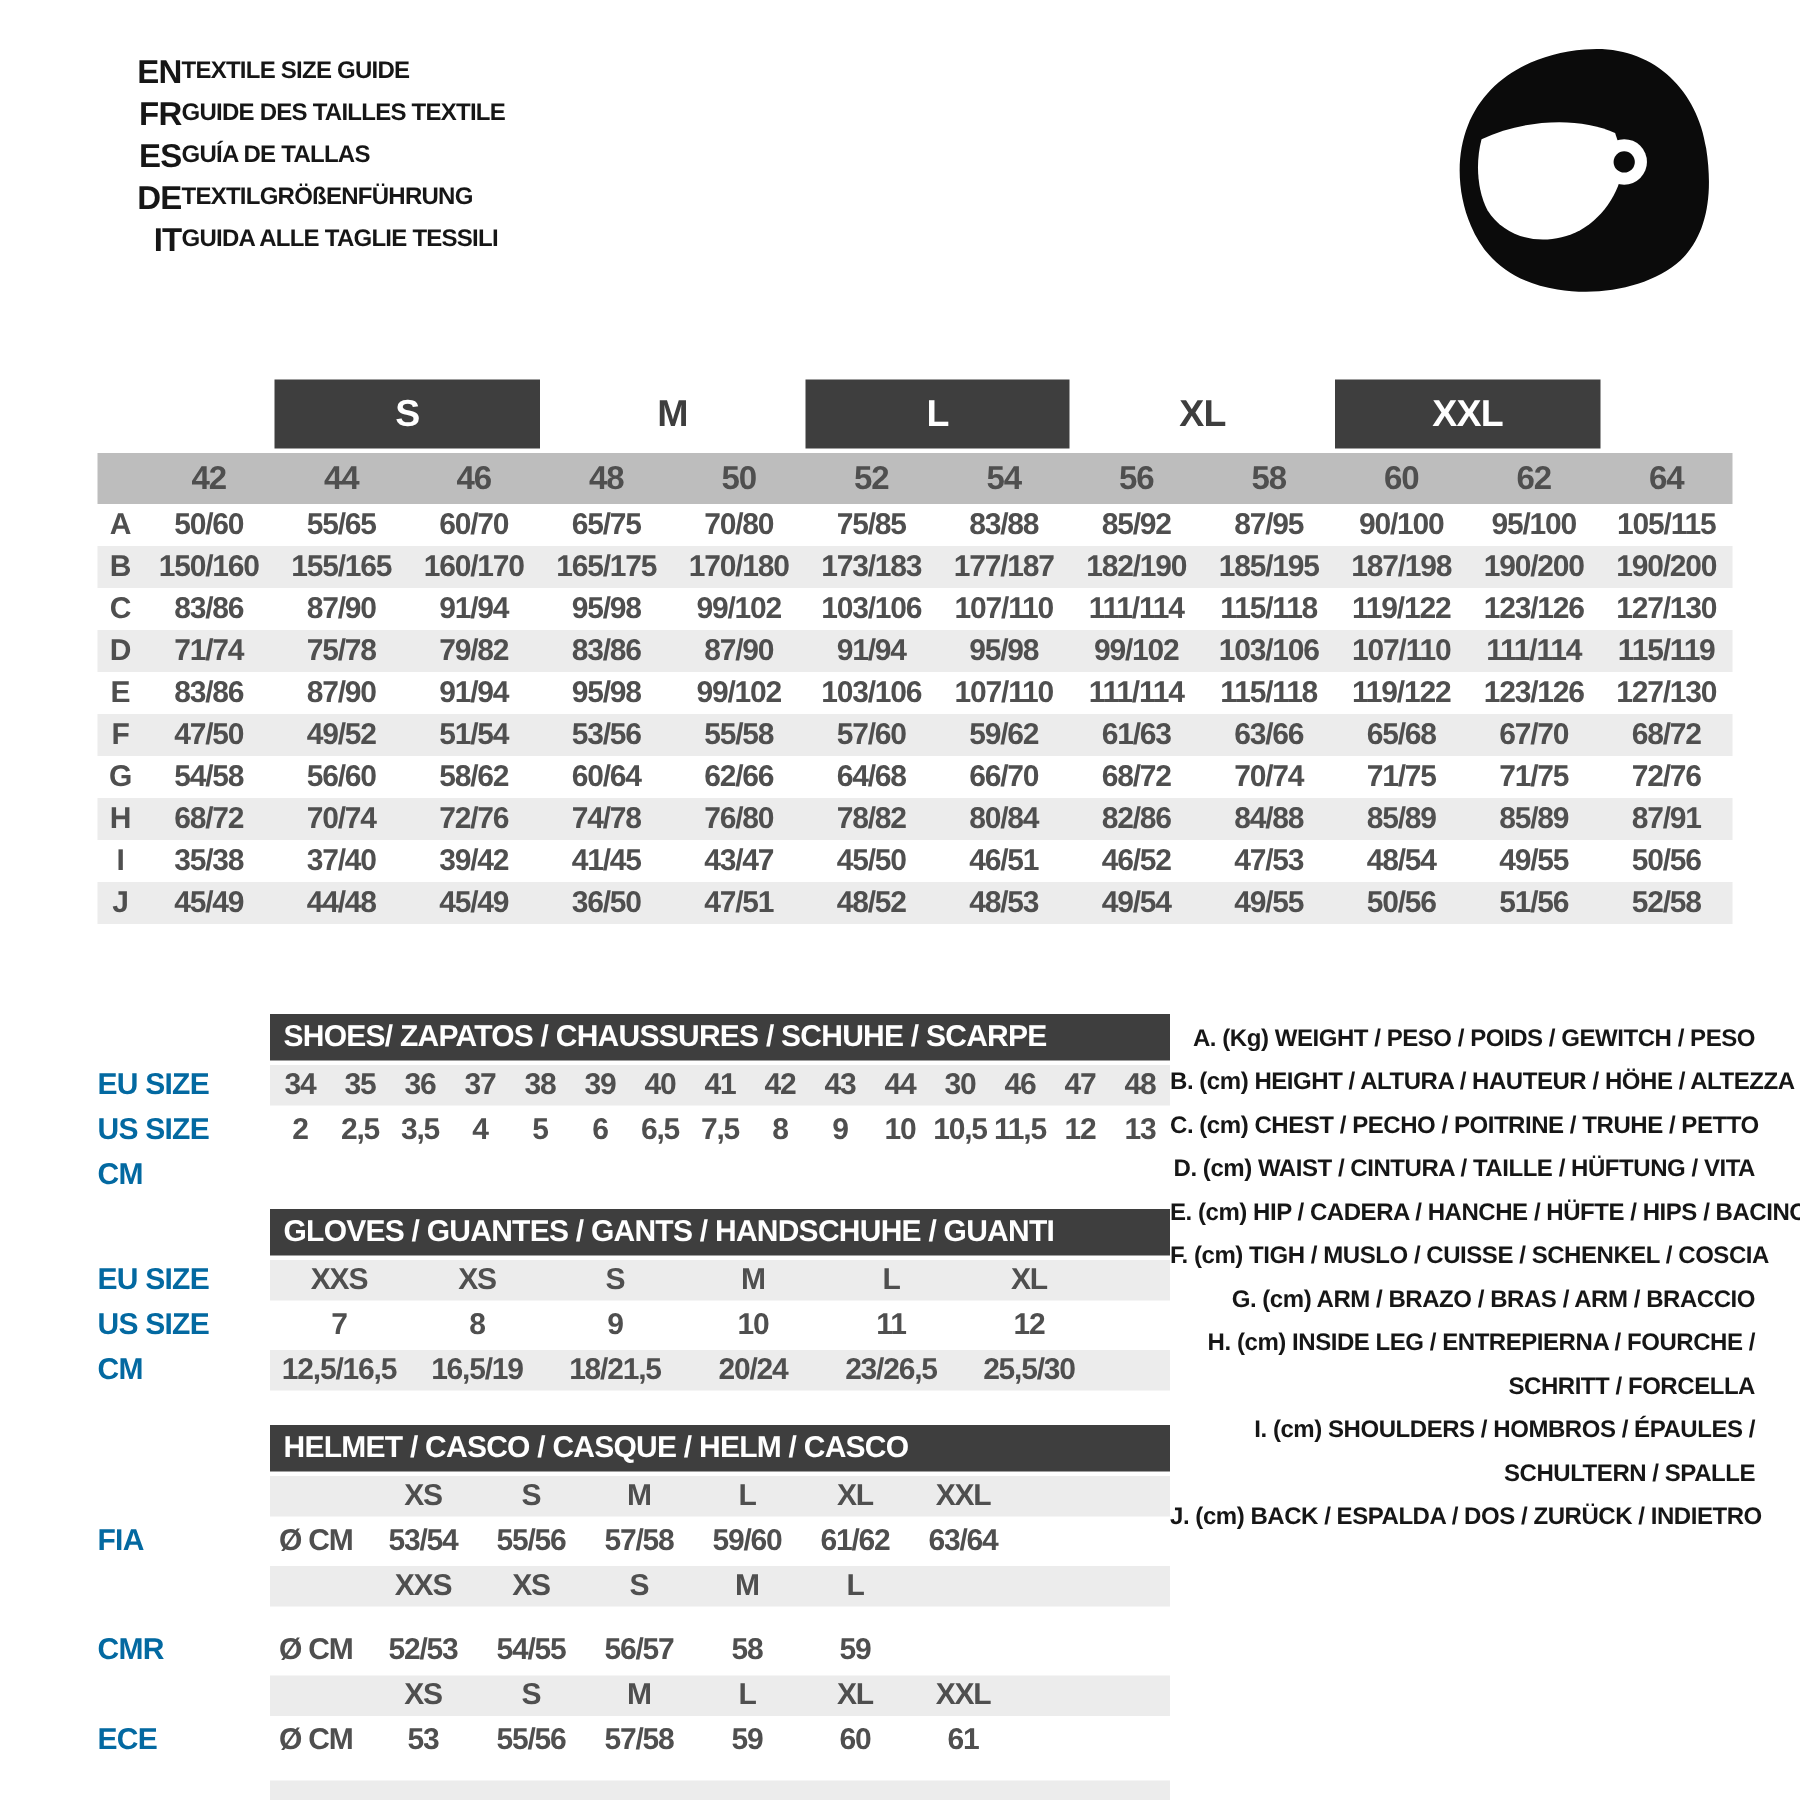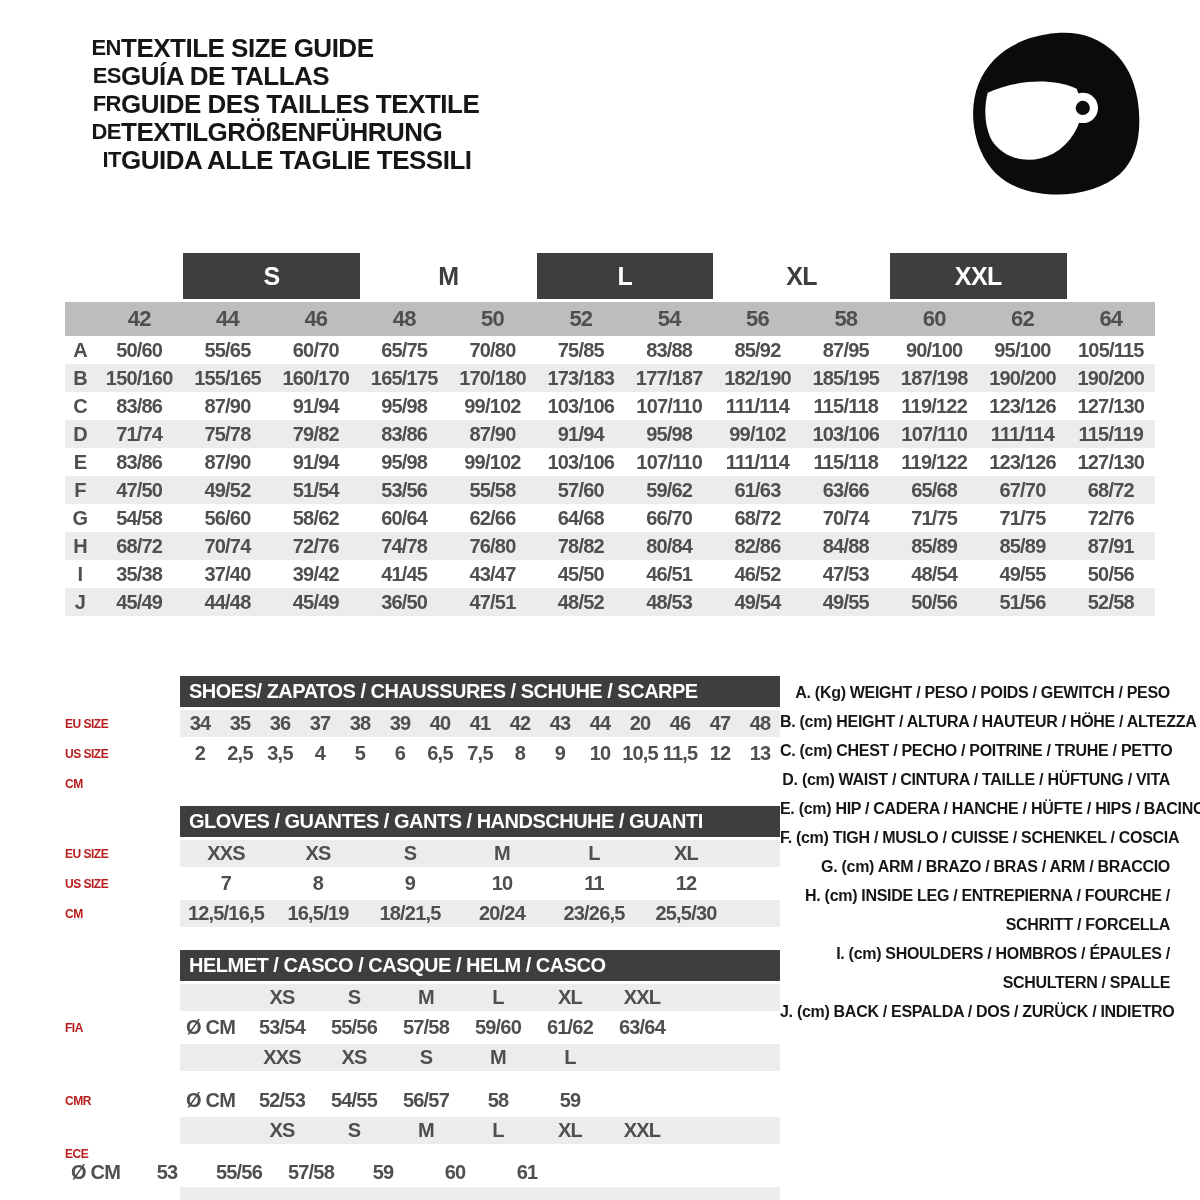--- a/index.html
+++ b/index.html
@@ -5,21 +5,21 @@
   html,body { margin:0; padding:0; background:#fff; }
   .page {
     position:relative; width:1200px; height:1200px; background:#fff;
     font-family:"Liberation Sans", sans-serif; font-weight:bold;
     color:#161616; overflow:hidden;text-align:right;
   }
   
   .langs { position:absolute; left:75px; top:34px; }
   .lang-row { display:flex; height:28px; align-items:center; }
   .lang-code { width:46px; font-size:22px; letter-spacing:-0.5px; }
-  .lang-title { font-size:26px; letter-spacing:-0.5px; white-space:nowrap; }
+  .lang-title { font-size:16px; letter-spacing:-0.5px; white-space:nowrap; }
 
   
   .helmet-wrap { position:absolute; left:963px; top:28px; width:188px; height:172px; }
   .helmet-wrap svg { width:100%; height:100%; }
 
   
   .textile { position:absolute; left:65px; top:253px; width:1090px; }
   .tt-grid { display:grid; grid-template-columns:30px repeat(12,1fr); }
   .tt-groups { height:46px; margin-bottom:3px; }
   .tg-spacer-start { grid-column:span 2; }
@@ -42,21 +42,21 @@
   
   .section { position:absolute; left:65px; width:715px; }
   .sec-title {
     margin-left:115px; width:600px; height:31px; box-sizing:border-box;
     background:var(--dark,#3e3e3e); color:#fff; display:flex; align-items:center;
     padding-left:9px; font-size:20px; letter-spacing:-0.5px; white-space:nowrap;
   }
   .sec-row { display:flex; height:27px; margin-top:3px; }
   .sec-label {
     width:115px; display:flex; align-items:center;
-    font-size:12px; color:#b91c1c; letter-spacing:-0.5px;
+    font-size:20px; color:#0369a1; letter-spacing:-0.5px;
   }
   .sec-cells { flex:1; display:grid; }
   .sec-cells.shaded { background:var(--shade,#ececec); }
   .shoes-cells  { grid-template-columns:repeat(15,1fr); }
   .gloves-cells { grid-template-columns:repeat(6,92px) 1fr; }
   .helmet-cells { grid-template-columns:66px repeat(6,72px) 1fr; }
   .unit-cell { justify-content:flex-start; padding-left:6px; }
 
   
   .legend { position:absolute; left:780px; top:678px; width:390px; }
@@ -75,26 +75,26 @@
 <body>
 
 <div class="page" style="--dark: #3e3e3e; --band: #bdbdbd; --shade: #ececec; --valtext: #4f4f4f;">
 
   <div class="langs">
       <div class="lang-row">
         <span class="lang-code">EN</span>
         <span class="lang-title">TEXTILE SIZE GUIDE</span>
       </div>
       <div class="lang-row">
+        <span class="lang-code">FR</span>
+        <span class="lang-title">GUIDE DES TAILLES TEXTILE</span>
+      </div>
+      <div class="lang-row">
         <span class="lang-code">ES</span>
         <span class="lang-title">GUÍA DE TALLAS</span>
-      </div>
-      <div class="lang-row">
-        <span class="lang-code">FR</span>
-        <span class="lang-title">GUIDE DES TAILLES TEXTILE</span>
       </div>
       <div class="lang-row">
         <span class="lang-code">DE</span>
         <span class="lang-title">TEXTILGRÖßENFÜHRUNG</span>
       </div>
       <div class="lang-row">
         <span class="lang-code">IT</span>
         <span class="lang-title">GUIDA ALLE TAGLIE TESSILI</span>
       </div>
     </div>
@@ -297,21 +297,21 @@
             <div class="cell">35</div>
             <div class="cell">36</div>
             <div class="cell">37</div>
             <div class="cell">38</div>
             <div class="cell">39</div>
             <div class="cell">40</div>
             <div class="cell">41</div>
             <div class="cell">42</div>
             <div class="cell">43</div>
             <div class="cell">44</div>
-            <div class="cell">20</div>
+            <div class="cell">30</div>
             <div class="cell">46</div>
             <div class="cell">47</div>
             <div class="cell">48</div>
           </div>
         </div>
         <div class="sec-row">
           <div class="sec-label">US SIZE</div>
           <div class="sec-cells shoes-cells">
             <div class="cell">2</div>
             <div class="cell">2,5</div>
@@ -436,21 +436,21 @@
             <div class="cell unit-cell"></div>
             <div class="cell">XS</div>
             <div class="cell">S</div>
             <div class="cell">M</div>
             <div class="cell">L</div>
             <div class="cell">XL</div>
             <div class="cell">XXL</div>
             <div></div>
           </div>
         </div>
-        <div class="sec-row" style="height: 27px; flex-direction: column;">
+        <div class="sec-row" style="height: 27px;">
           <div class="sec-label">ECE</div>
           <div class="sec-cells helmet-cells">
             <div class="cell unit-cell">Ø CM</div>
             <div class="cell">53</div>
             <div class="cell">55/56</div>
             <div class="cell">57/58</div>
             <div class="cell">59</div>
             <div class="cell">60</div>
             <div class="cell">61</div>
             <div></div>

